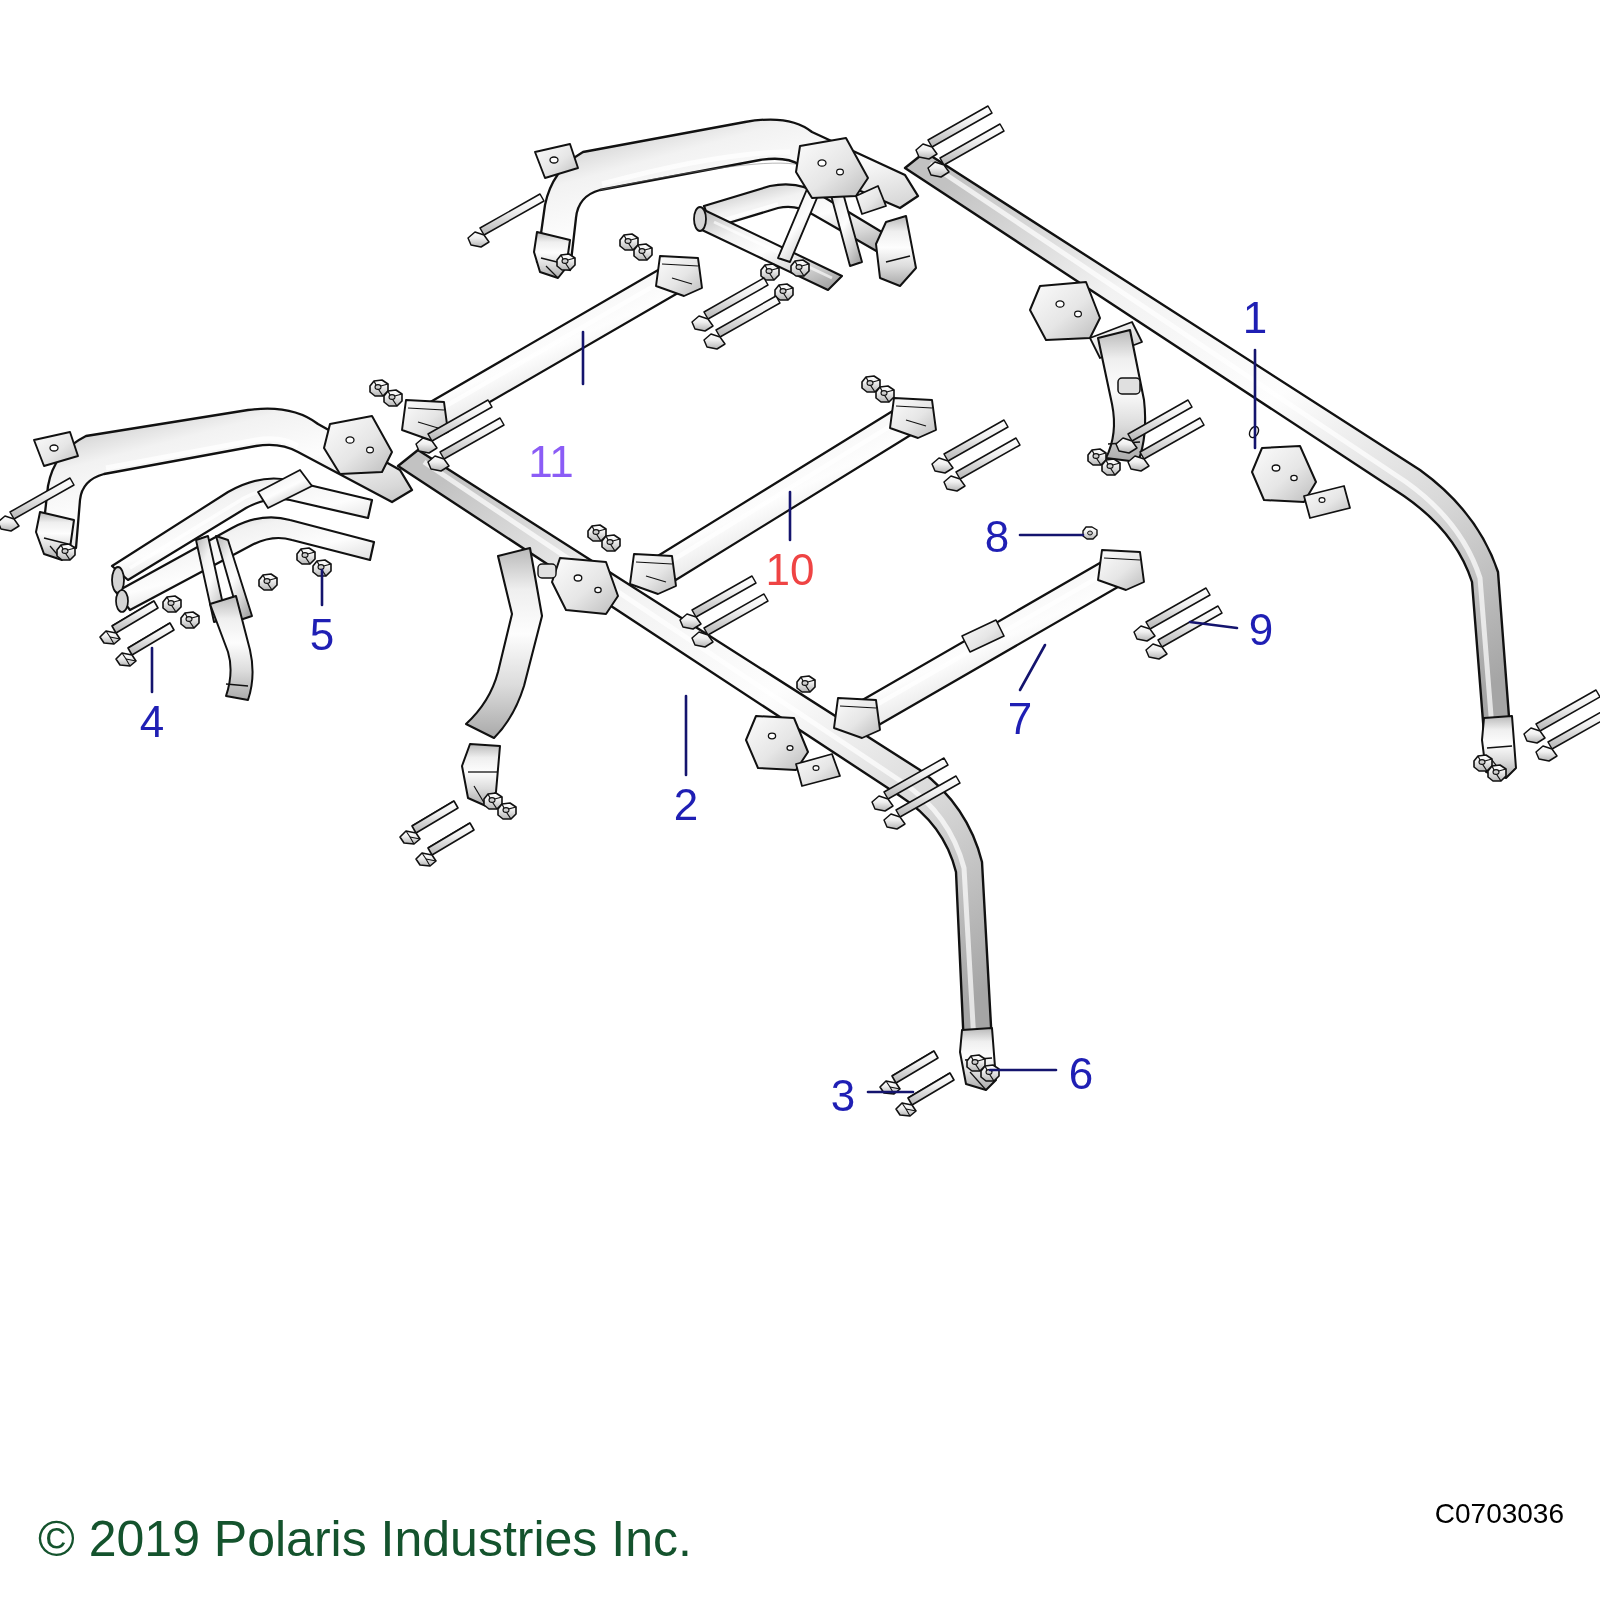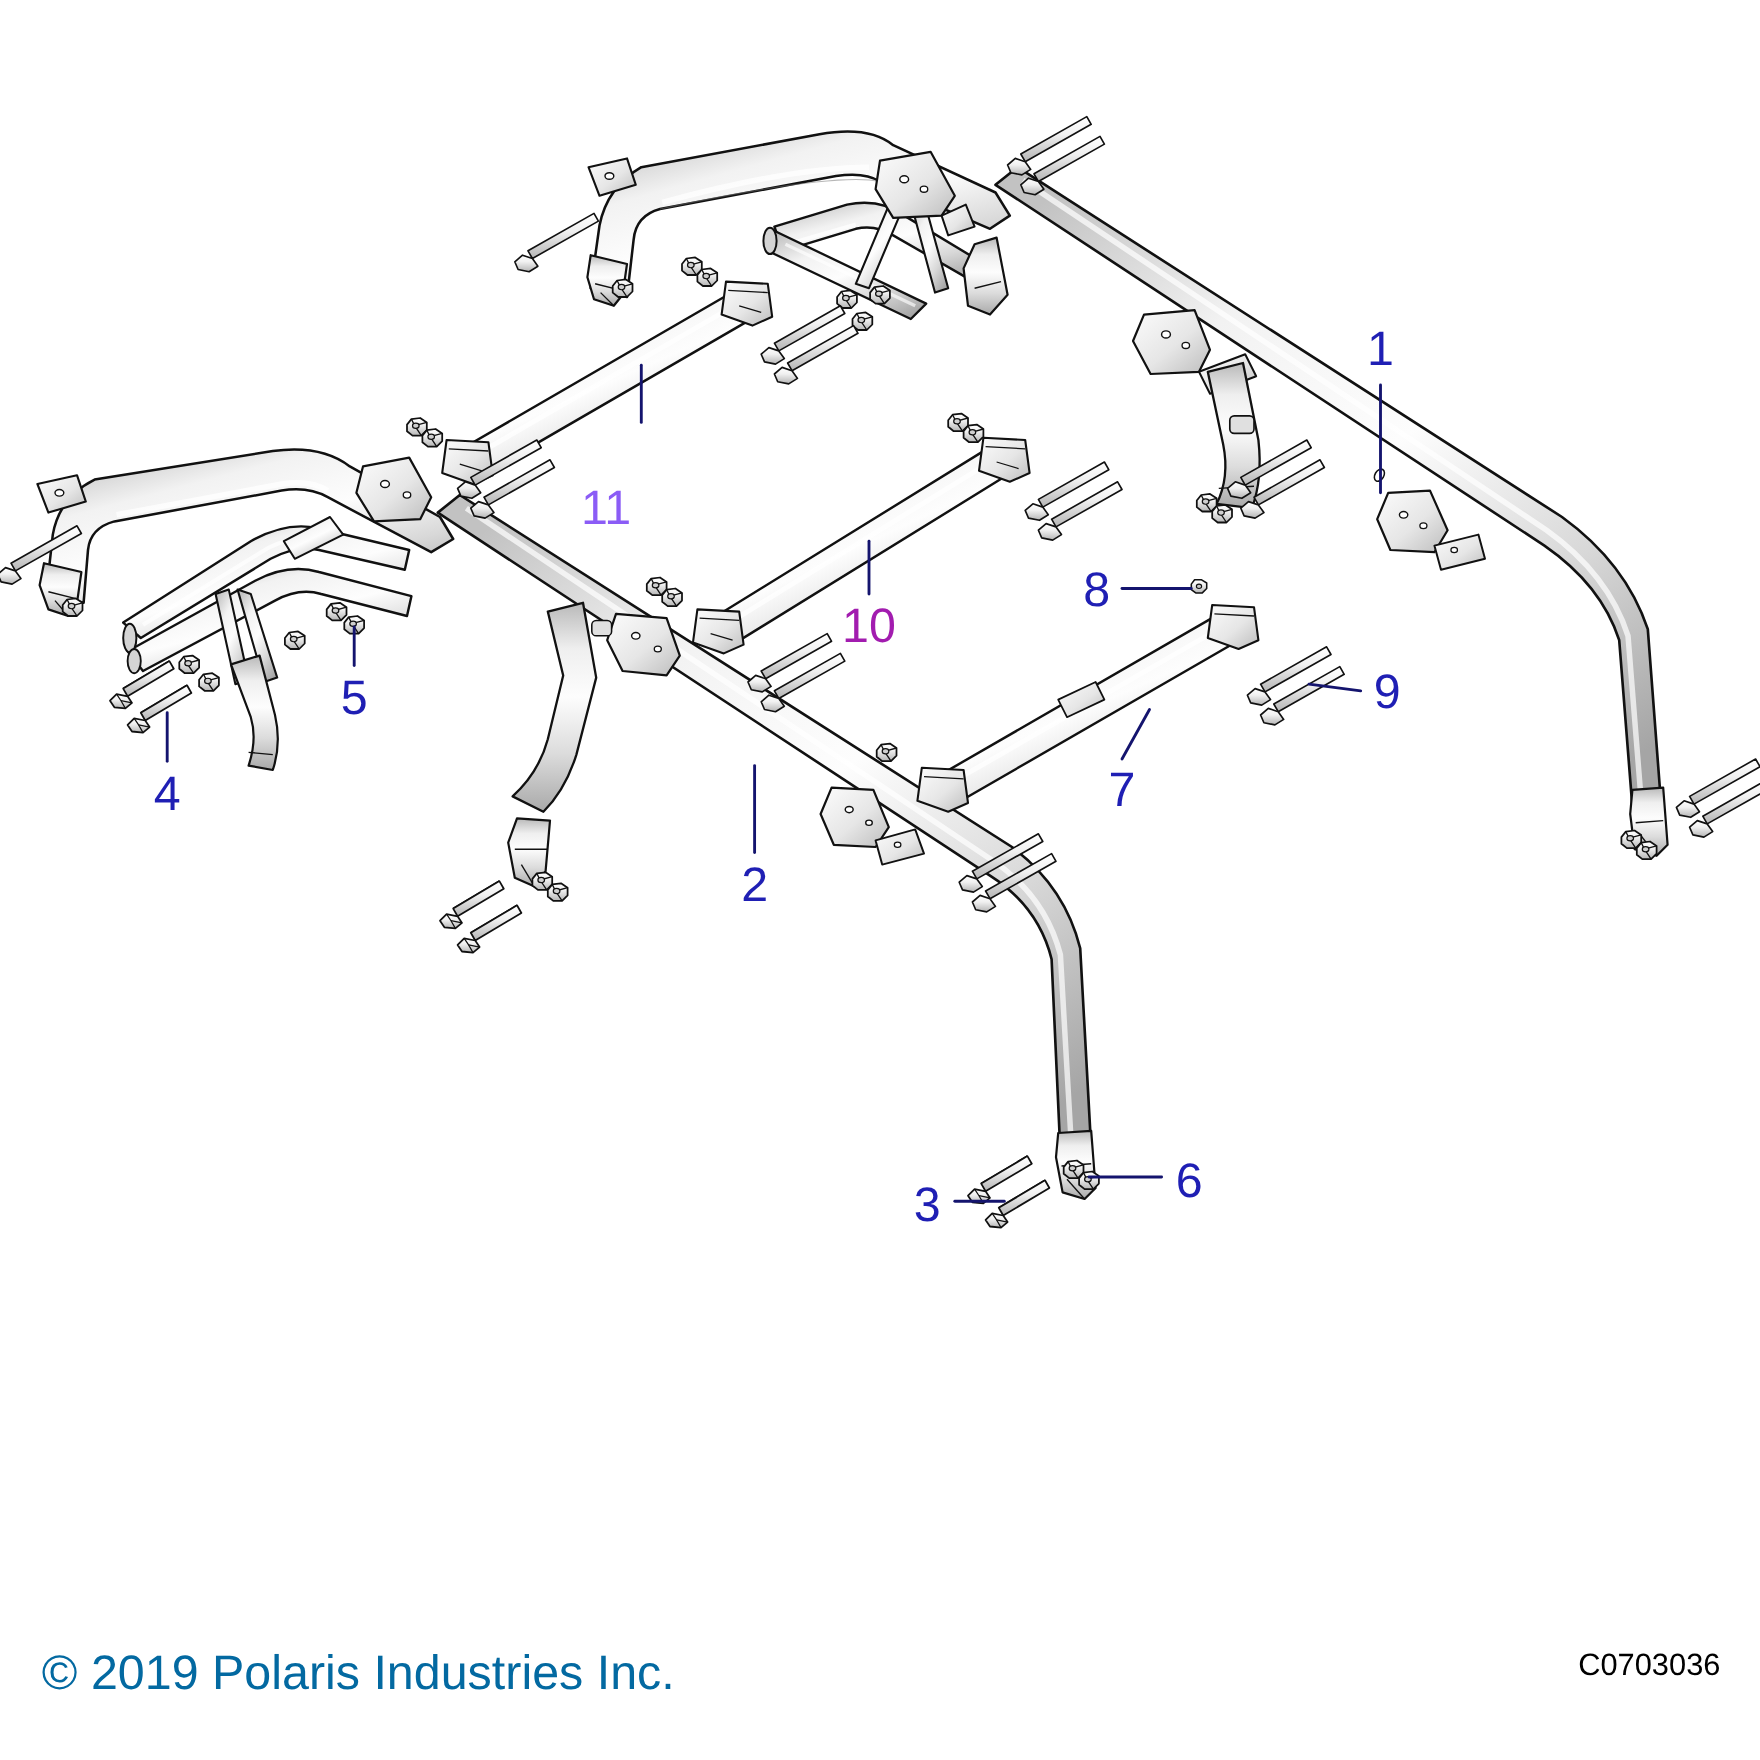--- a/index.html
+++ b/index.html
@@ -28,23 +28,23 @@
   .footer-bar {
     position: absolute;
     left: 0;
     bottom: 0;
     width: 1600px;
     height: 150px;
   }
   .copyright-text {
     position: absolute;
     left: 38px;
-    top: 46px;
-    font-size: 44px;
-    color: #0369a1;
+    top: 60px;
+    font-size: 50px;
+    color: #14532d;
     white-space: nowrap;
     font-family: "Liberation Sans", sans-serif;
   }
   .drawing-number {
     position: absolute;
     right: 36px;
     top: 48px;
     font-size: 28px;
     color: #000000;
     white-space: nowrap;
@@ -389,21 +389,21 @@
   <div id="callout-layer">
       <div class="callout" style="left: 1255px; top: 318px; color: rgb(31, 31, 180);">1</div>
       <div class="callout" style="left: 686px; top: 805px; color: rgb(31, 31, 180);">2</div>
       <div class="callout" style="left: 843px; top: 1096px; color: rgb(31, 31, 180);">3</div>
       <div class="callout" style="left: 152px; top: 722px; color: rgb(31, 31, 180);">4</div>
       <div class="callout" style="left: 322px; top: 635px; color: rgb(31, 31, 180);">5</div>
       <div class="callout" style="left: 1081px; top: 1074px; color: rgb(31, 31, 180);">6</div>
       <div class="callout" style="left: 1020px; top: 719px; color: rgb(31, 31, 180);">7</div>
       <div class="callout" style="left: 997px; top: 537px; color: rgb(31, 31, 180);">8</div>
       <div class="callout" style="left: 1261px; top: 630px; color: rgb(31, 31, 180);">9</div>
-      <div class="callout" style="left: 790px; top: 570px; color: #a21caf;">10</div>
+      <div class="callout" style="left: 790px; top: 570px; color: #ef4444;">10</div>
       <div class="callout" style="left: 551px; top: 414px; color: #8b5cf6; margin-top: 48px;">11</div>
     </div>
 
   <div class="footer-bar">
     <div class="copyright-text">© 2019 Polaris Industries Inc.</div>
     <div class="drawing-number">C0703036</div>
   </div>
 
 </div>
 

